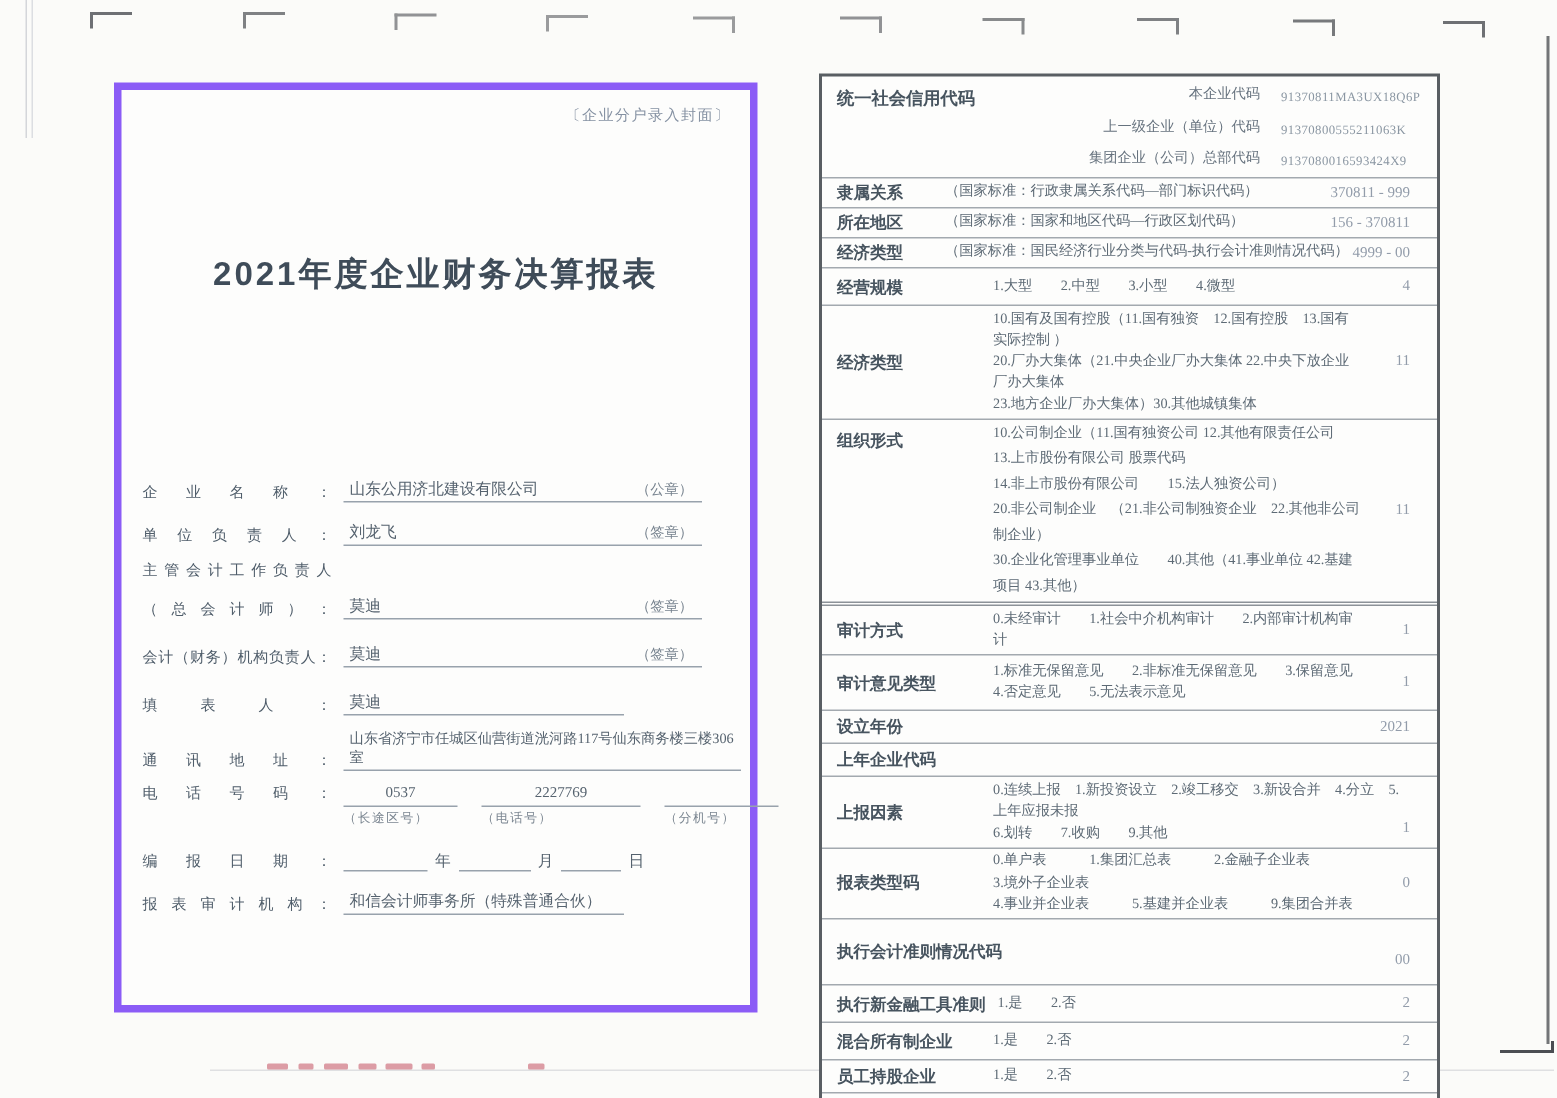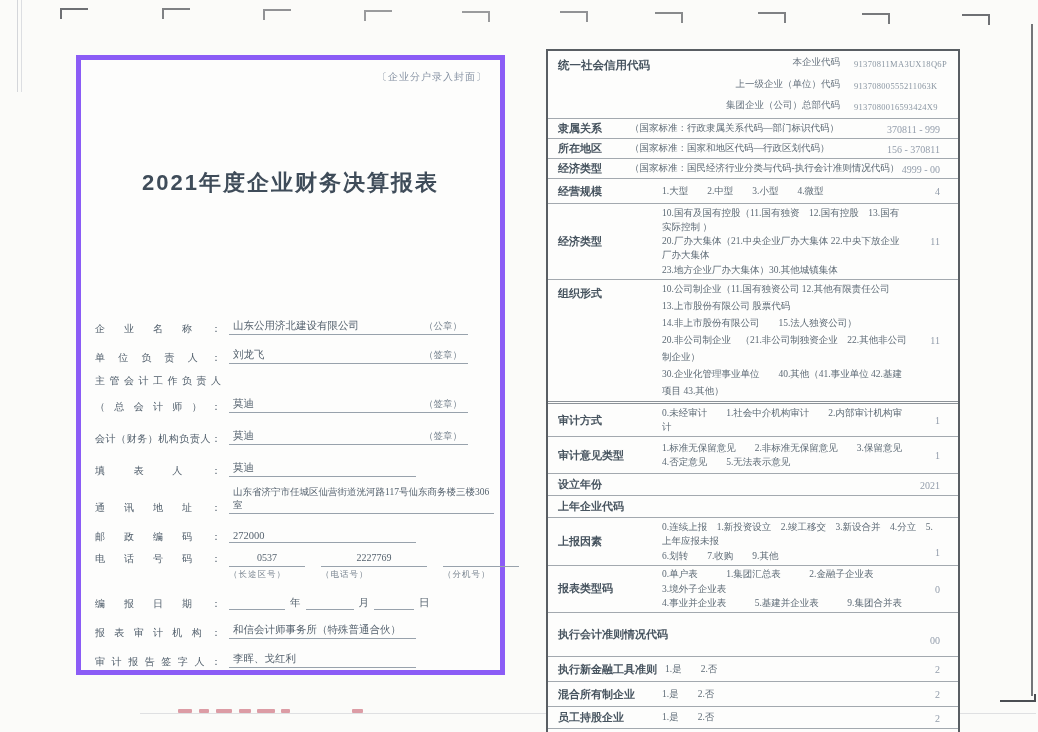--- a/index.html
+++ b/index.html
@@ -171,26 +171,20 @@
           </span>
       </div>
 
       <div class="frow wide mt6">
         <span class="flabel">通讯地址：</span>
         <span class="fval">
             <span>山东省济宁市任城区仙营街道洸河路117号仙东商务楼三楼306室</span>
           </span>
       </div>
 
-      <div class="frow short">
-        <span class="flabel">邮政编码：</span>
-        <span class="fval">
-            <span>272000</span>
-          </span>
-      </div>
 
       <div class="frow" style="align-items:flex-start;">
         <span class="flabel">电话号码：</span>
         <span class="phone-wrap">
           <span class="pseg" style="width:76px">
             <span class="pline">0537</span>
             <span class="psub">（长途区号）</span>
           </span>
           <span class="pseg" style="width:106px">
             <span class="pline">2227769</span>
@@ -215,26 +209,20 @@
         </span>
       </div>
 
       <div class="frow short mt10" style="margin-top:4px">
         <span class="flabel">报表审计机构：</span>
         <span class="fval">
             <span>和信会计师事务所（特殊普通合伙）</span>
           </span>
       </div>
 
-      <div class="frow short mt6">
-        <span class="flabel">审计报告签字人：</span>
-        <span class="fval">
-            <span>李晖、戈红利</span>
-          </span>
-      </div>
 
     </div>
   </div>
 
   <div class="page-right">
 
     <div class="credit">
       <div class="ctitle">统一社会信用代码</div>
       <div class="ccol">
         <div class="crow">

